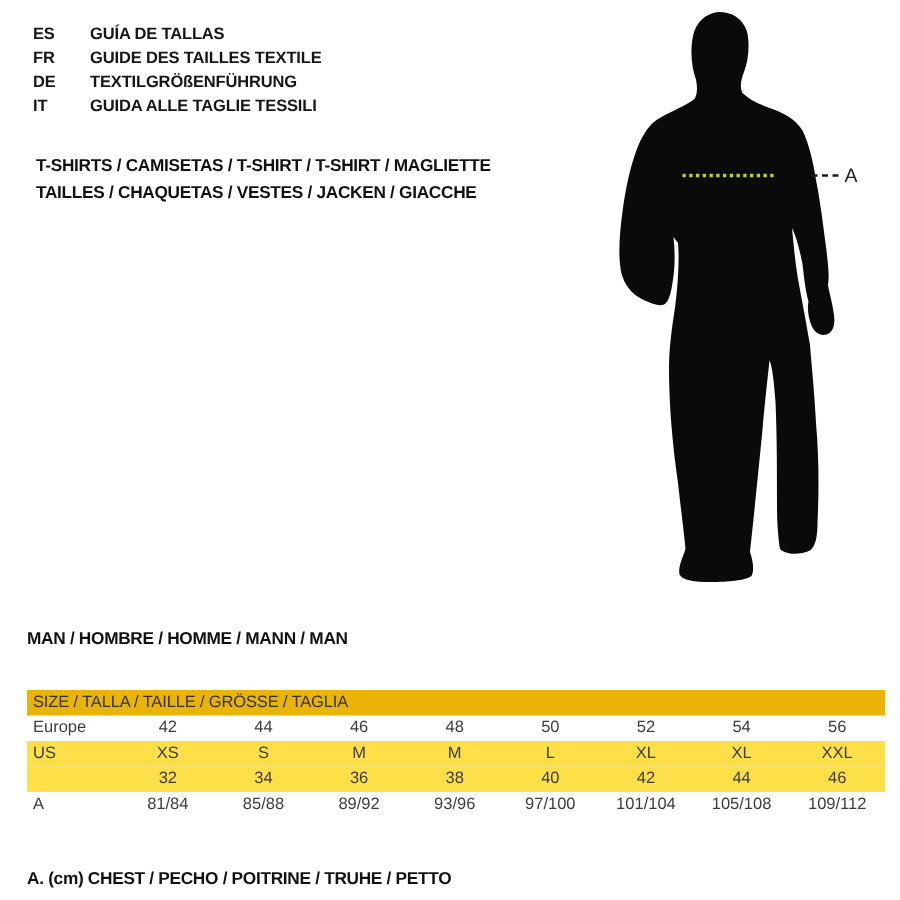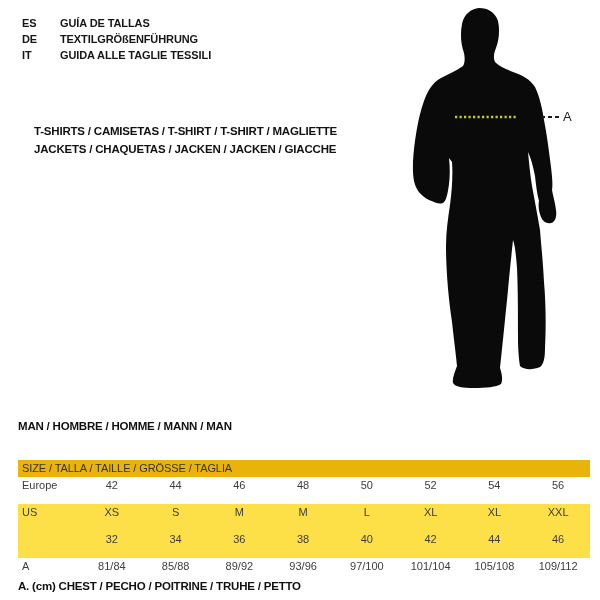--- a/index.html
+++ b/index.html
@@ -8,58 +8,62 @@
     background:#ffffff;
     font-family:"Liberation Sans",sans-serif;
     -webkit-font-smoothing:antialiased;
   }
   
   .lang-list{position:absolute;left:22px;top:15px;}
   .lang-row{display:flex;height:16px;line-height:16px;font-size:11px;color:#161616;letter-spacing:-0.1px;}
   .lang-code{width:38px;font-weight:700;}
   .lang-label{font-weight:600;}
   
-  .categories{position:absolute;left:34px;top:102px;margin-top:20px;}
+  .categories{position:absolute;left:24px;top:102px;}
   .cat-line{font-size:11.5px;font-weight:700;color:#111;line-height:18px;letter-spacing:-0.2px;}
   
   .figure-svg{position:absolute;left:405px;top:0;width:195px;height:400px;}
   .measure-label{position:absolute;left:563px;top:109px;font-size:13px;color:#222;font-weight:400;}
   
   .section-title{position:absolute;left:18px;top:420px;font-size:11.5px;font-weight:700;color:#111;letter-spacing:-0.2px;}
   
   .size-table{position:absolute;left:18px;top:444px;width:572px;font-size:11px;color:#3d3d3d;}
   .thead{height:17px;line-height:17px;background:#eab308;color:#333;padding-left:4px;letter-spacing:-0.1px;margin-top:16px;}
-  .trow{display:grid;grid-template-columns:62px repeat(8,1fr);height:27px;line-height:17px;}
+  .trow{display:grid;grid-template-columns:62px repeat(8,1fr);height:17px;line-height:17px;}
   .trow.shaded{background:#fde047;}
   .tcell{text-align:center;}
   .tcell.label{text-align:left;padding-left:4px;}
   
   .footnote{position:absolute;left:18px;top:580px;font-size:11.5px;font-weight:700;color:#111;letter-spacing:-0.2px;}
 </style>
 </head>
 <body>
 
 <div class="lang-list">
     <div class="lang-row">
       <span class="lang-code">ES</span>
       <span class="lang-label">GUÍA DE TALLAS</span>
     </div>
     <div class="lang-row">
+      <span class="lang-code">FR</span>
+      <span class="lang-label">GUIDE DES TAILLES TEXTILE</span>
+    </div>
+    <div class="lang-row">
       <span class="lang-code">DE</span>
       <span class="lang-label">TEXTILGRÖßENFÜHRUNG</span>
     </div>
     <div class="lang-row">
       <span class="lang-code">IT</span>
       <span class="lang-label">GUIDA ALLE TAGLIE TESSILI</span>
     </div>
   </div>
 
 <div class="categories">
     <div class="cat-line">T-SHIRTS / CAMISETAS / T-SHIRT / T-SHIRT / MAGLIETTE</div>
-    <div class="cat-line">JACKETS / CHAQUETAS / JACKEN / JACKEN / GIACCHE</div>
+    <div class="cat-line">TAILLES / CHAQUETAS / VESTES / JACKEN / GIACCHE</div>
   </div>
 
 <svg class="figure-svg" viewBox="405 0 195 400">
   <path d="M479,8
            C471,9 464,14 462,24
            C460,34 461,45 464,53
            C465,58 465,63 463,66
            C456,71 448,74 441,78
            C433,82 428,90 424,101
            C420,112 417,126 415,141

